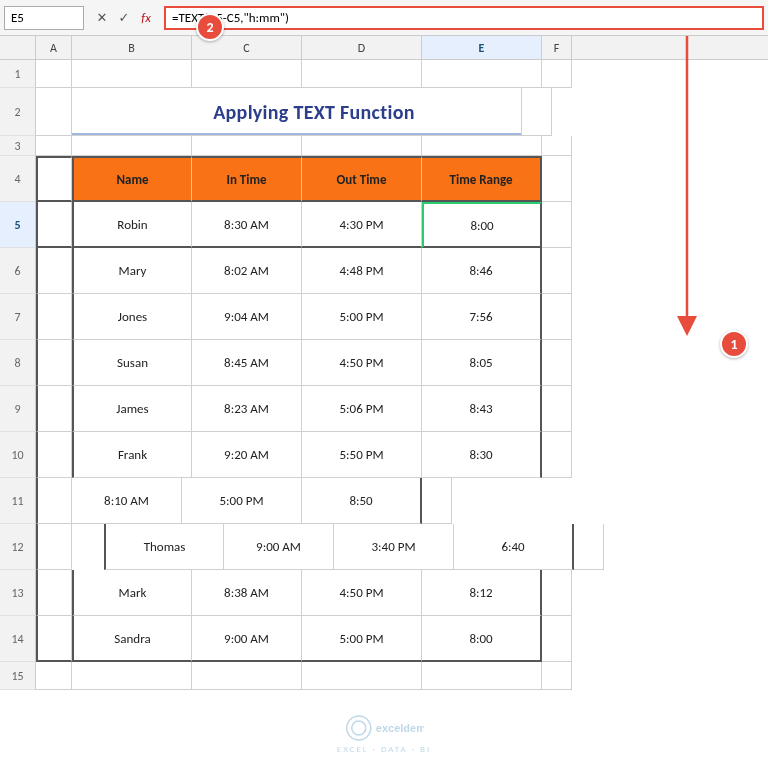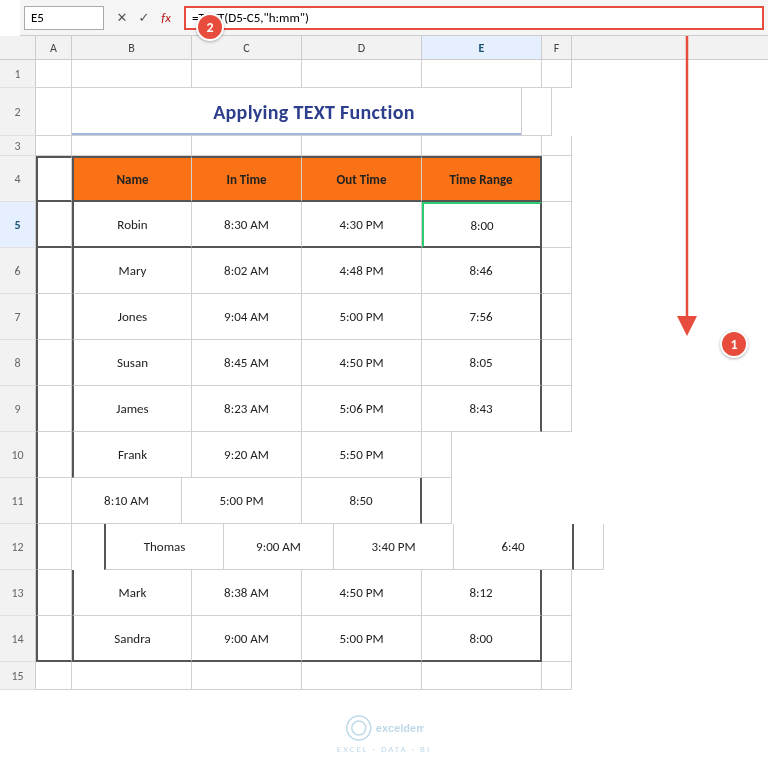--- a/index.html
+++ b/index.html
@@ -14,21 +14,20 @@
 
     
     .formula-bar {
       display: flex;
       align-items: center;
       height: 36px;
       background: #f5f5f5;
       border-bottom: 1px solid #ccc;
       padding: 0 4px;
       gap: 4px;
-      margin-left: 20px;
     }
     .cell-ref-box {
       width: 80px;
       height: 24px;
       border: 1px solid #aaa;
       background: white;
       display: flex;
       align-items: center;
       padding: 0 6px;
       font-size: 13px;
@@ -333,20 +332,21 @@
       <div class="cell col-e" style="border-right:2px solid #555;">8:43</div>
       <div class="cell col-f empty"></div>
     </div>
 
     <div class="spreadsheet-row row-height-data">
       <div class="row-num">10</div>
       <div class="cell col-a empty" style="border-left:2px solid #555;"></div>
       <div class="cell col-b" style="border-left:2px solid #555;">Frank</div>
       <div class="cell col-c">9:20 AM</div>
       <div class="cell col-d">5:50 PM</div>
+      <div class="cell col-e" style="border-right:2px solid #555;">8:30</div>
       <div class="cell col-f empty"></div>
     </div>
 
     <div class="spreadsheet-row row-height-data">
       <div class="row-num">11</div>
       <div class="cell col-a empty" style="border-left:2px solid #555;"></div>
       <div class="cell col-c">8:10 AM</div>
       <div class="cell col-d">5:00 PM</div>
       <div class="cell col-e" style="border-right:2px solid #555;">8:50</div>
       <div class="cell col-f empty"></div>

